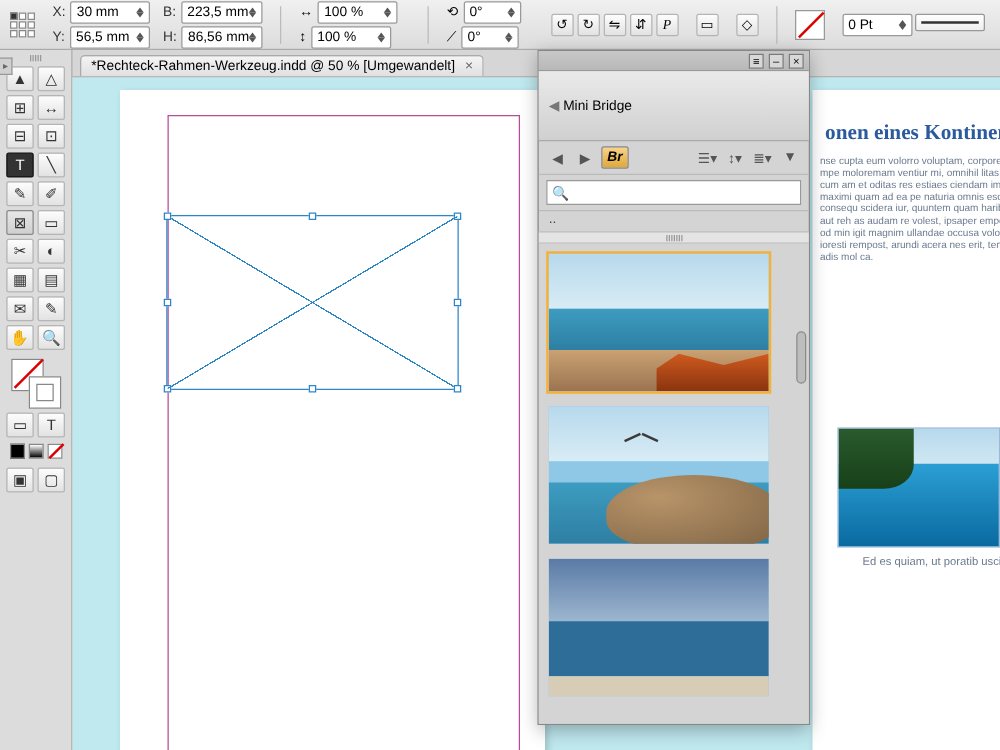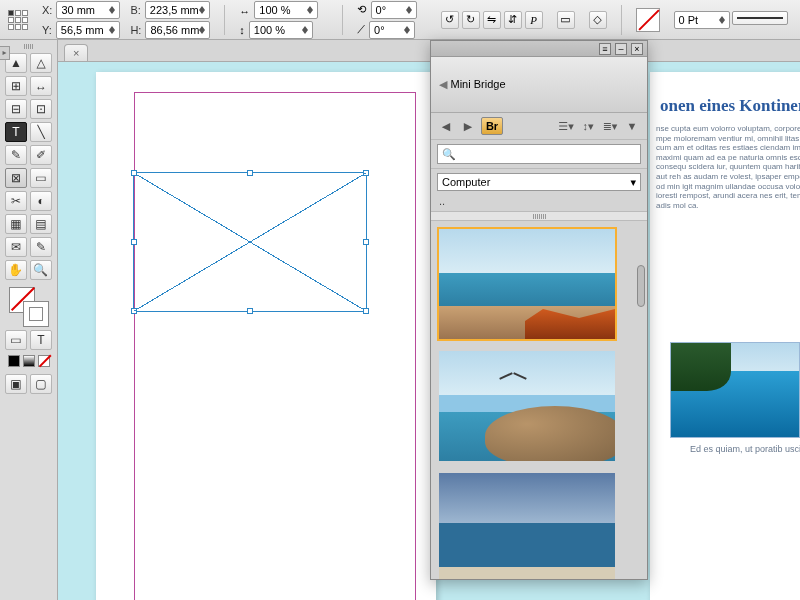--- a/index.html
+++ b/index.html
@@ -50,21 +50,21 @@
 .lorem{position:absolute;left:6px;top:52px;width:160px;color:#6a7a8f;font-size:8px;line-height:1.2;}
 .phimg{position:absolute;border:1px solid #9bb8d7;background:#cbe6f4;}
 .caption{position:absolute;color:#6a7a8f;font-size:9px;}
 .bridge{position:absolute;left:430px;top:40px;width:218px;height:540px;background:#d4d4d4;border:1px solid #888;box-shadow:0 4px 14px rgba(0,0,0,.3);display:flex;flex-direction:column;z-index:50;}
 .btitlebar{height:16px;background:linear-gradient(#c8c8c8,#b8b8b8);border-bottom:1px solid #999;display:flex;align-items:center;justify-content:flex-end;gap:4px;padding:0 4px;}
 .wctl{width:12px;height:12px;border:1px solid #7a7a7a;background:#d8d8d8;font-size:9px;text-align:center;line-height:10px;}
 .btab{padding:21px 8px;background:linear-gradient(#eaeaea,#d0d0d0);border-bottom:1px solid #aaa;font-weight:normal;}
 .btab span::before{content:"◀ ";color:#777;}
 .btool{display:flex;align-items:center;gap:4px;padding:4px 6px;border-bottom:1px solid #bbb;}
 .btooln{width:18px;height:18px;display:flex;align-items:center;justify-content:center;color:#555;}
-.btoolb{width:22px;height:18px;border:1px solid #888;background:linear-gradient(#f8d389,#e0a838);border-radius:2px;font-size:9px;font-weight:bold;display:flex;align-items:center;justify-content:center;}
+.btoolb{width:22px;height:18px;border:1px solid #888;background:linear-gradient(#f8d389,#e0a838);border-radius:2px;font-size:9px;font-weight:bold;display:flex;align-items:center;justify-content:center;font-style:italic;}
 .bsearch{padding:4px 6px;border-bottom:1px solid #bbb;}
 .sbox{display:flex;align-items:center;background:#fff;border:1px solid #999;height:20px;padding:0 4px;gap:4px;}
 .bcombo{margin:4px 6px;background:#fff;border:1px solid #999;height:18px;display:flex;align-items:center;justify-content:space-between;padding:0 4px;}
 .bpath{padding:0 8px 4px;color:#444;}
 .bgrip{height:10px;display:flex;align-items:center;justify-content:center;gap:1px;border-top:1px solid #bbb;border-bottom:1px solid #bbb;background:#e4e4e4;}
 .bgrip span{width:1px;height:5px;background:#999;}
 .bcontent{flex:1;overflow:hidden;padding:6px;background:#d4d4d4;display:flex;flex-direction:column;gap:8px;}
 .thumb{width:180px;border:2px solid transparent;}
 .thumb.sel{border-color:#f7b032;}
 .thumb .img{height:110px;background:#8fc7e6;position:relative;overflow:hidden;}
@@ -205,20 +205,21 @@
         </div>
       </div>
     <div class="numbox" style="min-width:56px;height:14px;background:linear-gradient(#fff,#eee);">
         <span style="width:100%;height:2px;background:#333;"></span>
       </div>
   </div>
 </div>
 
 <div class="tabbar">
   <div class="tabitem">
+    <span>*Rechteck-Rahmen-Werkzeug.indd @ 50 % [Umgewandelt]</span>
     <span class="closex">×</span>
   </div>
 </div>
 
 <div class="coll">▸</div>
 
 <div class="toolcol">
   <div style="width:100%;height:6px;display:flex;justify-content:center;gap:1px;">
       <span style="width:1px;height:5px;background:#999;"></span>
       <span style="width:1px;height:5px;background:#999;"></span>
@@ -333,24 +334,20 @@
     <div class="btooln">↕▾</div>
     <div class="btooln">≣▾</div>
     <div class="btooln">▼</div>
   </div>
   <div class="bsearch">
     <div class="sbox">
       <span>🔍</span>
       <input style="border: none; outline: none; flex: 1 1 0%;" placeholder="">
     </div>
   </div>
-  <div class="bcombo">
-    <span>Computer</span>
-      <span>▾</span>
-  </div>
   <div class="bpath">..</div>
   <div class="bgrip">
       <span></span>
       <span></span>
       <span></span>
       <span></span>
       <span></span>
       <span></span>
       <span></span>
     </div>

